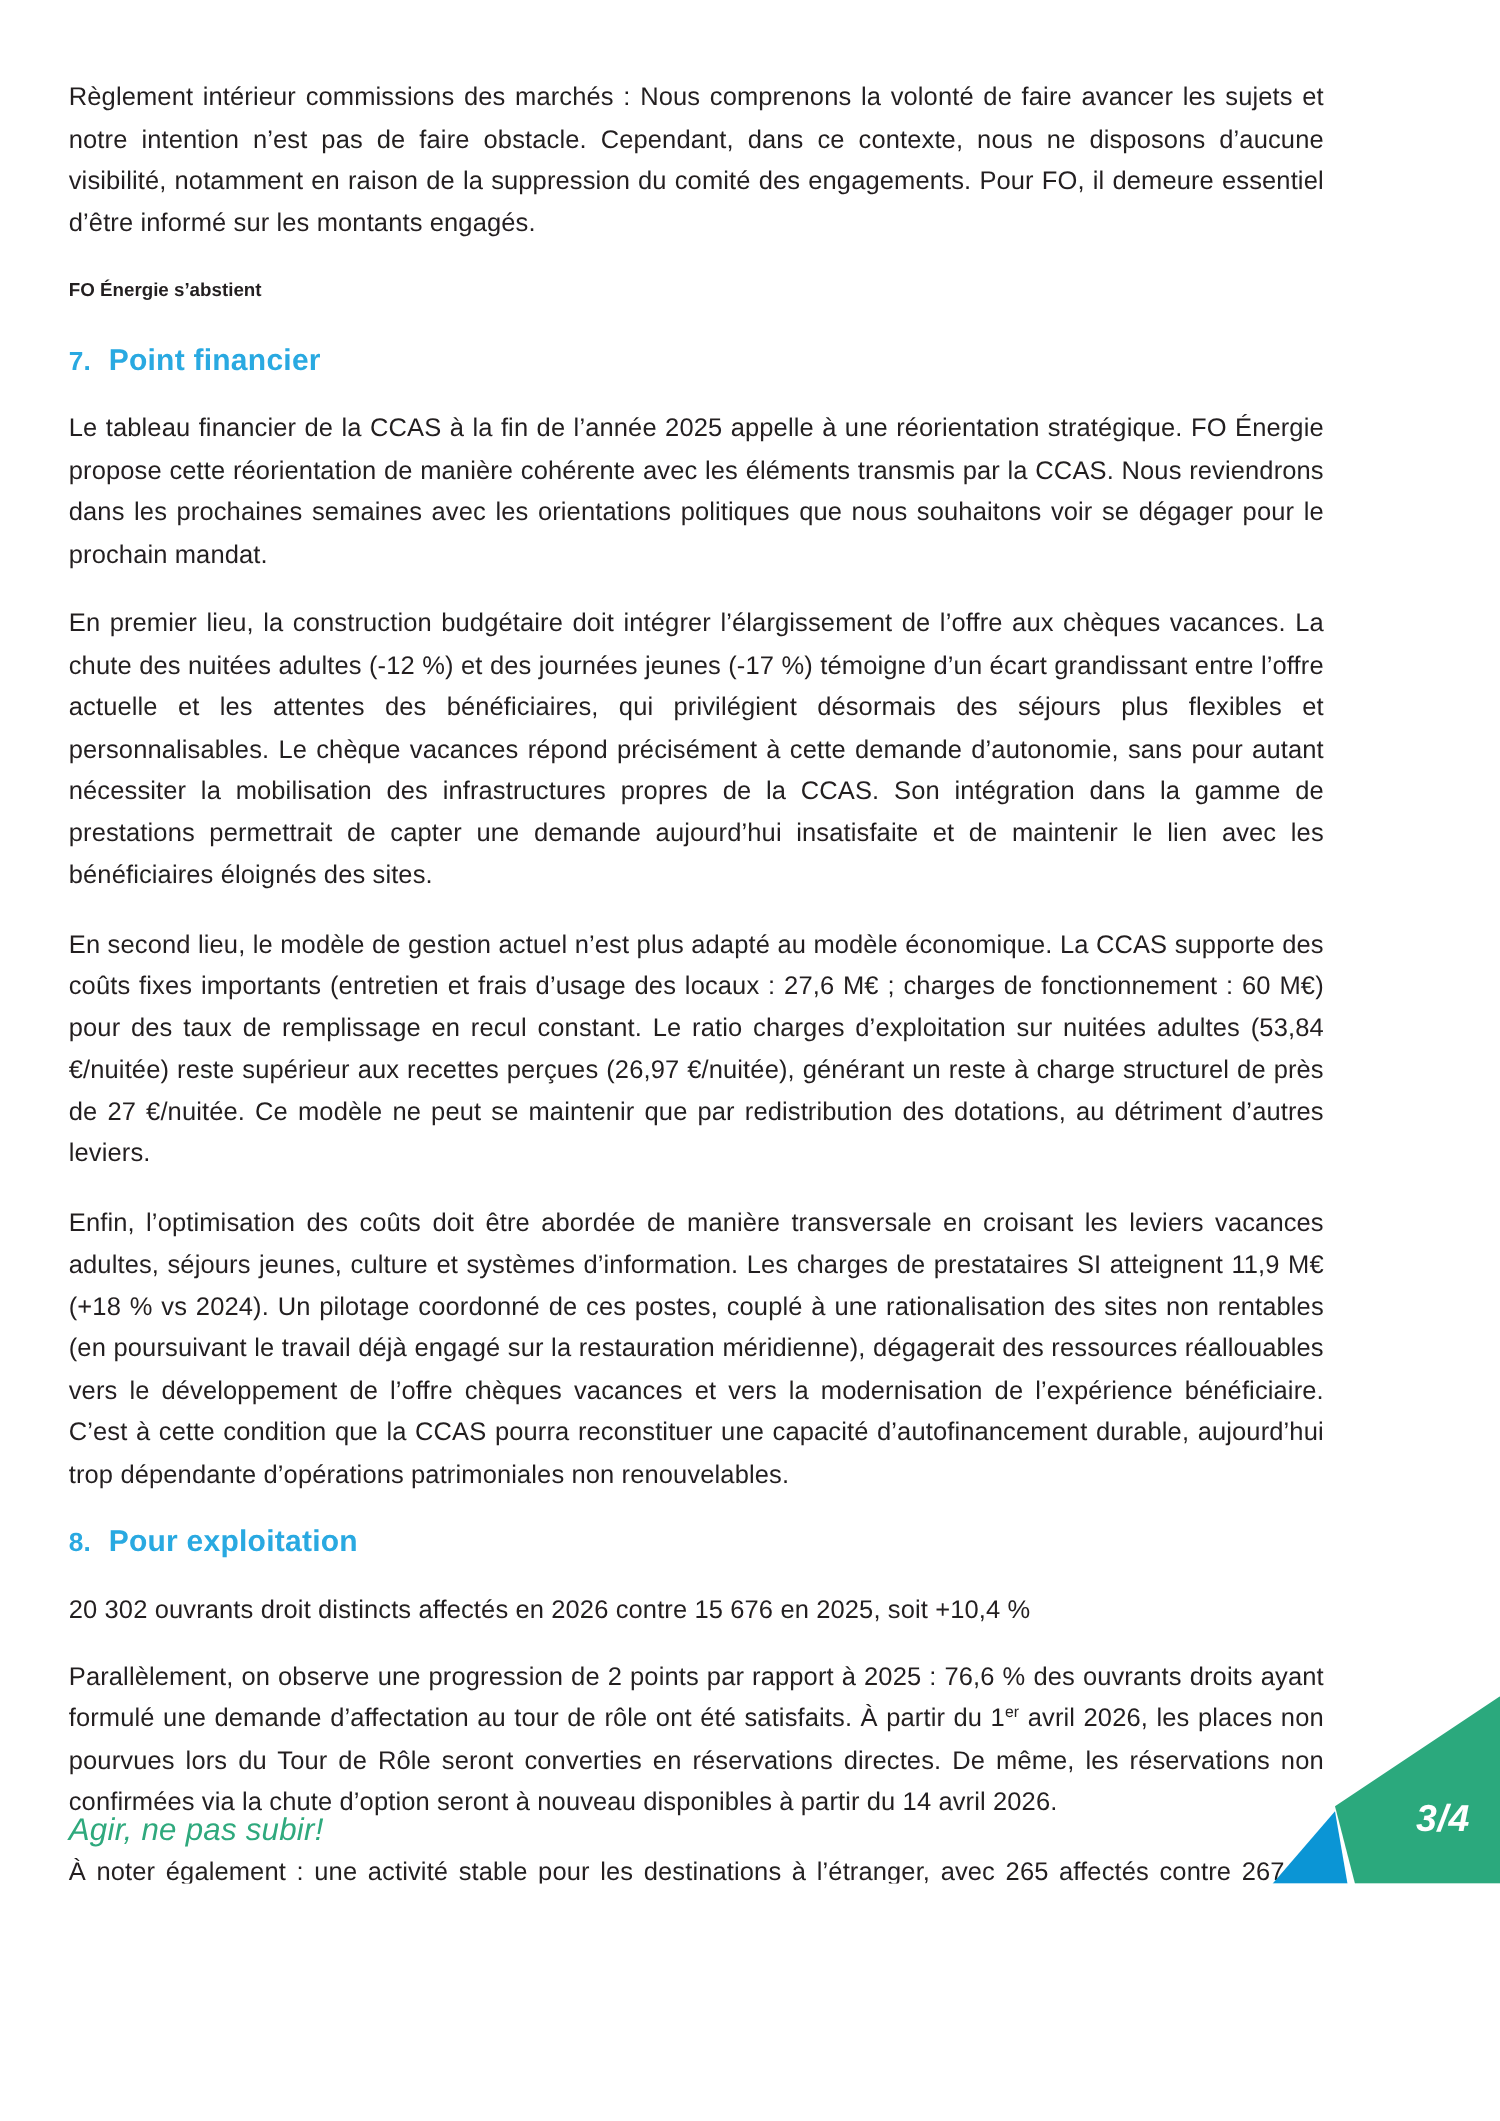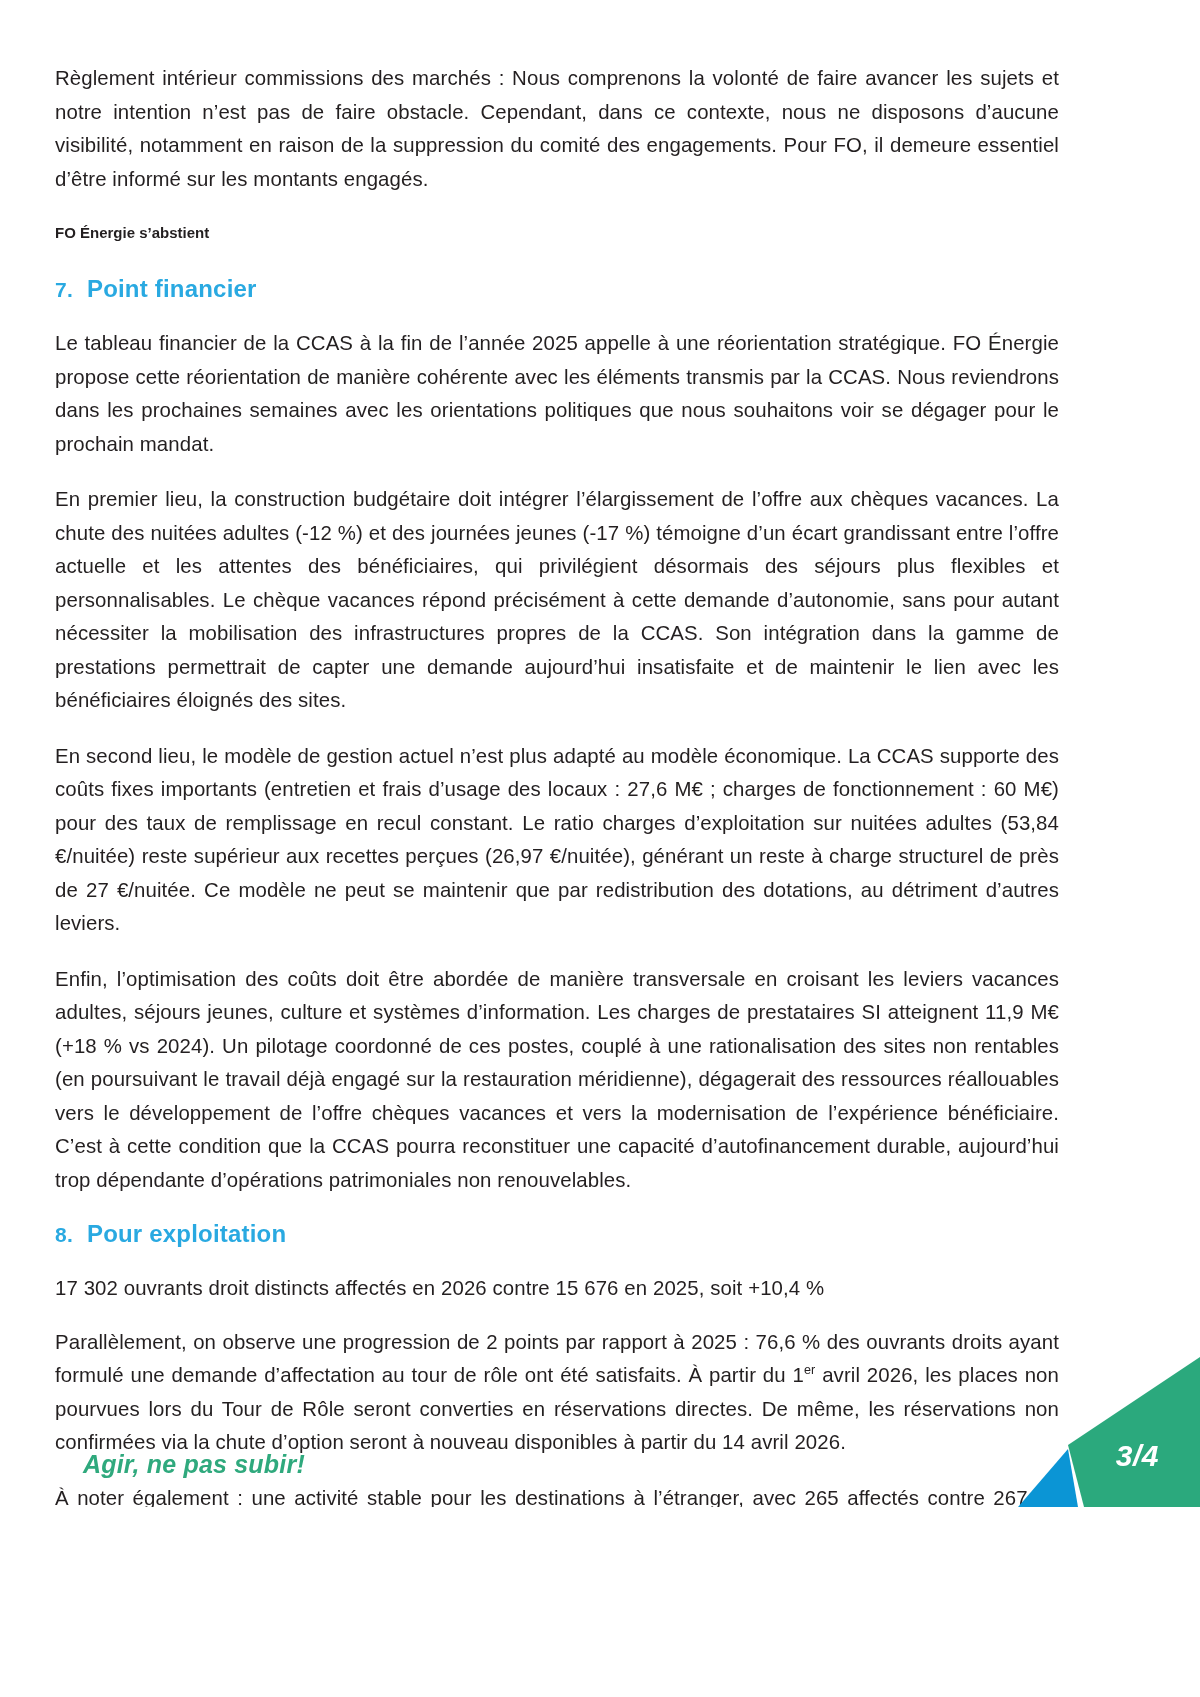--- a/index.html
+++ b/index.html
@@ -75,36 +75,35 @@
     bottom: 0;
     width: 1200px;
     height: 160px;
   }
   .footer-slogan {
     position: absolute;
     left: 55px;
     bottom: 28px;
     font-size: 25px;
     font-style: italic;
-    font-weight: bold;
+    font-weight: normal;
     color: #2fa97d;
     letter-spacing: 0.2px;
     white-space: nowrap;
-    margin-left: 28px;
   }
   .footer-shape {
     position: absolute;
     right: 0;
     bottom: 0;
     width: 240px;
     height: 150px;
   }
   .page-number {
     position: absolute;
-    right: 41px;
+    right: 24px;
     bottom: 34px;
     font-size: 30px;
     font-weight: bold;
     font-style: italic;
     color: #ffffff;
     letter-spacing: 0.5px;
   }
 </style>
 </head>
 <body>
@@ -129,21 +128,21 @@
     <p class="body-text">En second lieu, le modèle de gestion actuel n’est plus adapté au modèle économique. La CCAS supporte des coûts fixes importants (entretien et frais d’usage des locaux : 27,6 M€ ; charges de fonctionnement : 60 M€) pour des taux de remplissage en recul constant. Le ratio charges d’exploitation sur nuitées adultes (53,84 €/nuitée) reste supérieur aux recettes perçues (26,97 €/nuitée), générant un reste à charge structurel de près de 27 €/nuitée. Ce modèle ne peut se maintenir que par redistribution des dotations, au détriment d’autres leviers.</p>
 
     <p class="body-text">Enfin, l’optimisation des coûts doit être abordée de manière transversale en croisant les leviers vacances adultes, séjours jeunes, culture et systèmes d’information. Les charges de prestataires SI atteignent 11,9 M€ (+18 % vs 2024). Un pilotage coordonné de ces postes, couplé à une rationalisation des sites non rentables (en poursuivant le travail déjà engagé sur la restauration méridienne), dégagerait des ressources réallouables vers le développement de l’offre chèques vacances et vers la modernisation de l’expérience bénéficiaire. C’est à cette condition que la CCAS pourra reconstituer une capacité d’autofinancement durable, aujourd’hui trop dépendante d’opérations patrimoniales non renouvelables.</p>
 
     <h2 class="section-heading">
       <span class="num">8.</span>
       <span>Pour exploitation</span>
     </h2>
 
 
-    <p class="body-text tight">17 302 ouvrants droit distincts affectés en 2026 contre 15 676 en 2025, soit +10,4 %</p>
+    <p class="body-text tight">20 302 ouvrants droit distincts affectés en 2026 contre 15 676 en 2025, soit +10,4 %</p>
 
     <p class="body-text">
       <span>Parallèlement, on observe une progression de 2 points par rapport à 2025 : 76,6 % des ouvrants droits ayant formulé une demande d’affectation au tour de rôle ont été satisfaits. À partir du 1</span><sup class="ordinal">er</sup><span> avril 2026, les places non pourvues lors du Tour de Rôle seront converties en réservations directes. De même, les réservations non confirmées via la chute d’option seront à nouveau disponibles à partir du 14 avril 2026.</span>
     </p>
 
     <p class="body-text">À noter également : une activité stable pour les destinations à l’étranger, avec 265 affectés contre 267 en 2025.</p>
 
     <p class="body-text">Pour FO Énergie, le nombre d’affectations reste insuffisant et justifie un complément via le chèque vacances.</p>
 
   </div>

